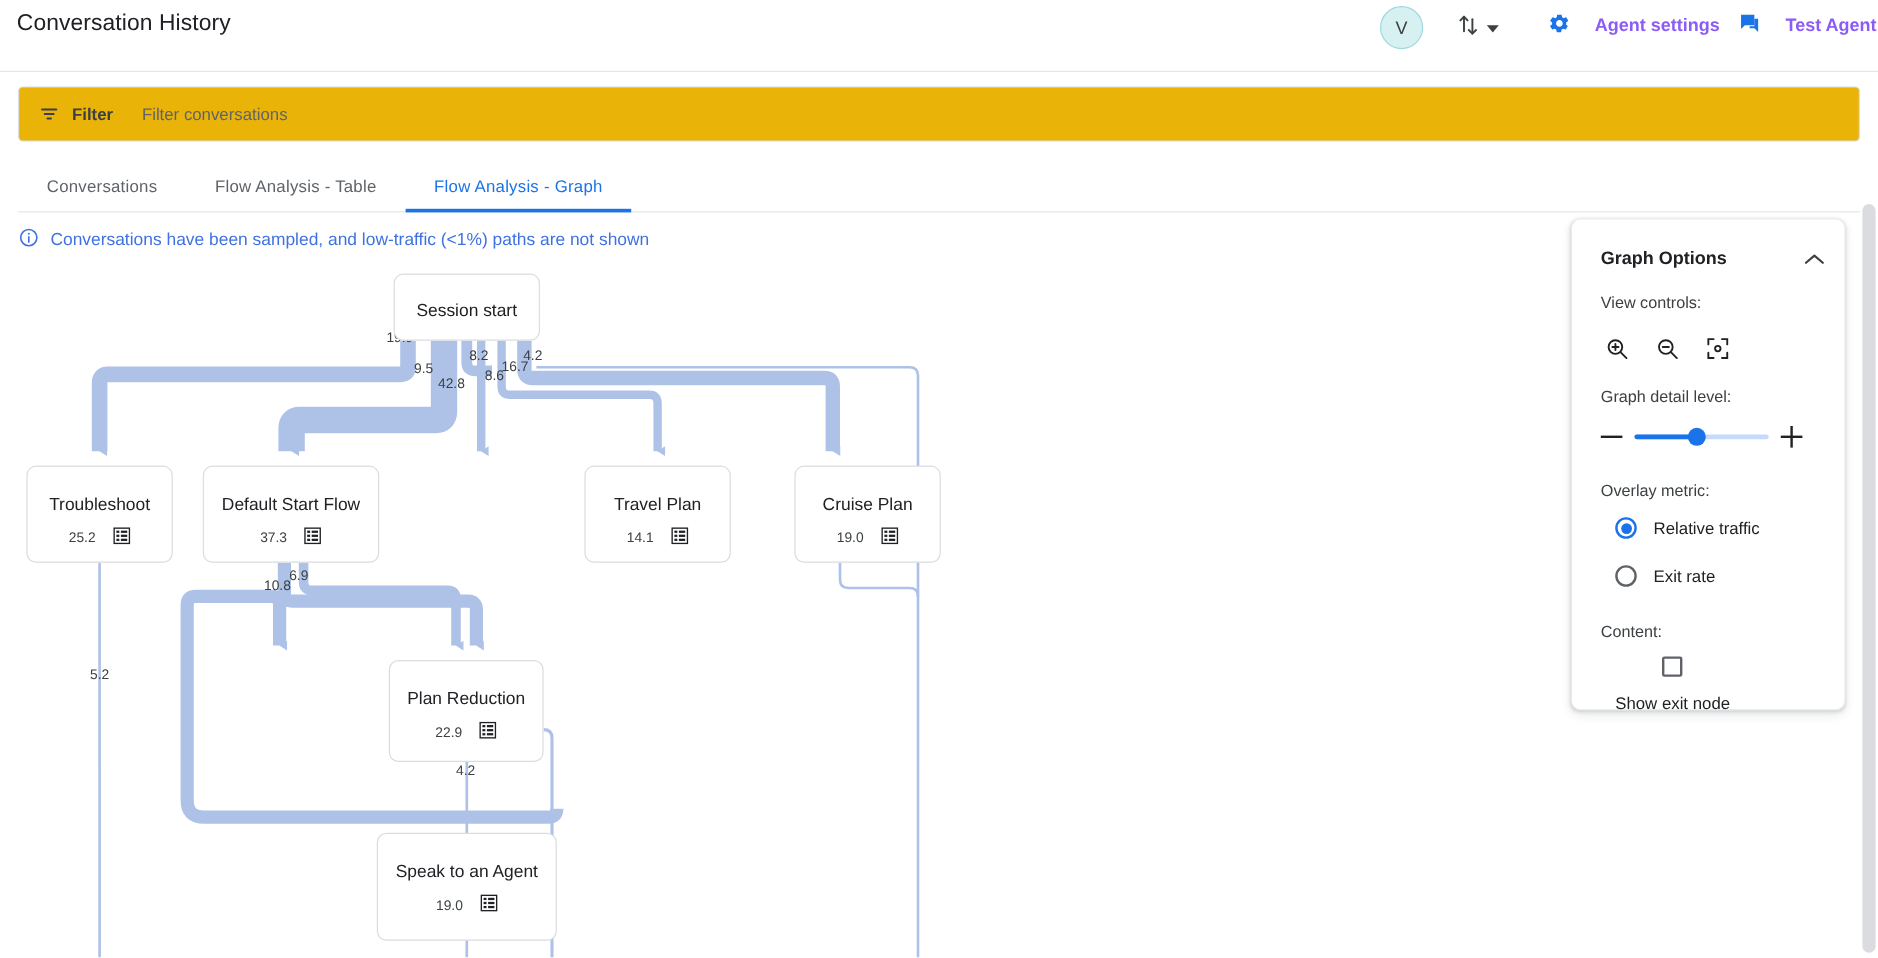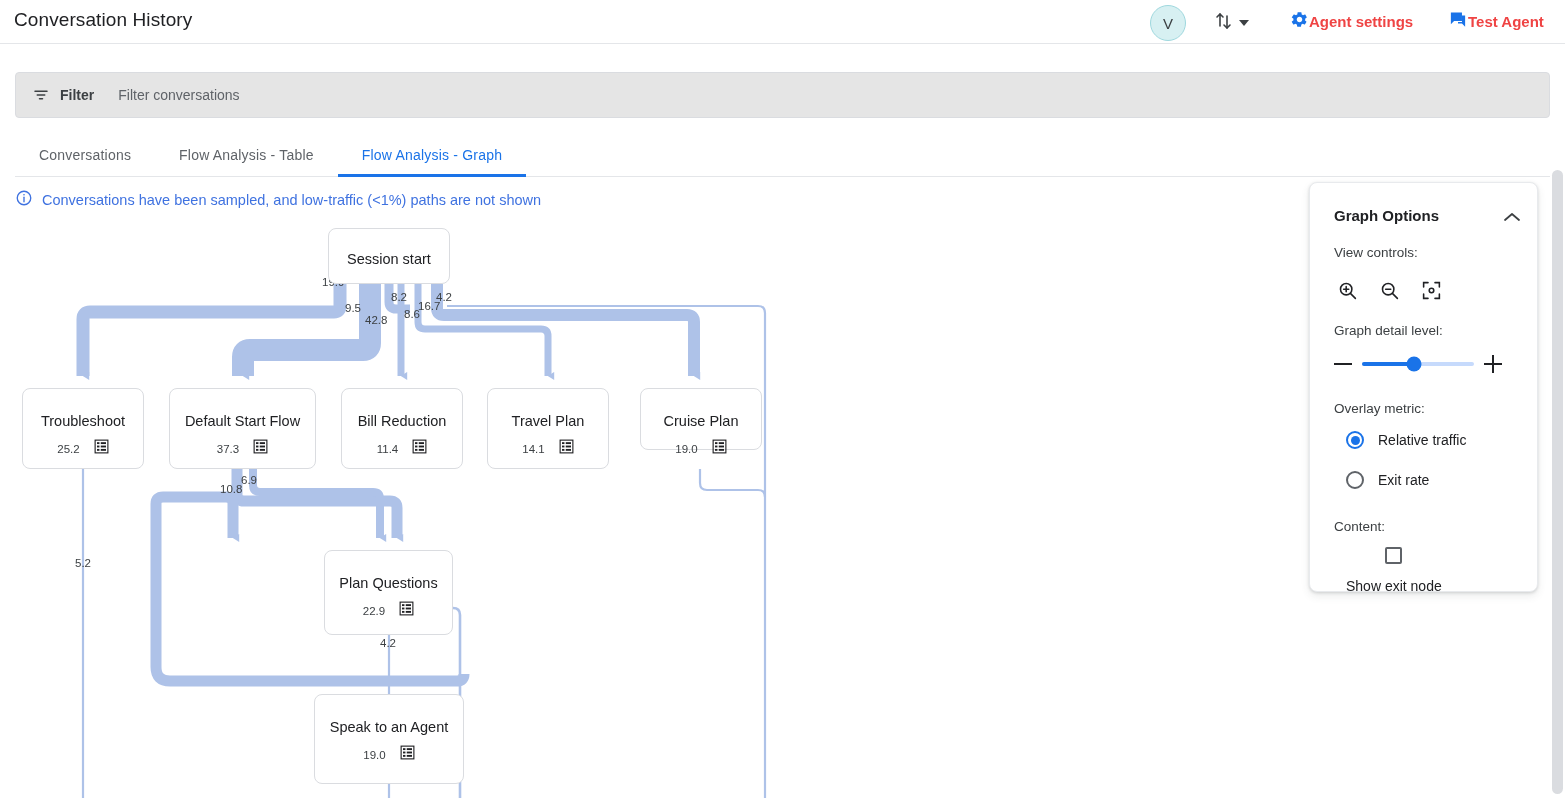--- a/index.html
+++ b/index.html
@@ -8,21 +8,21 @@
     width: 1565px; height: 798px;
     overflow: hidden;
     background: #ffffff;
     font-family: "Liberation Sans", sans-serif;
     color: #202124;
   }
 
   
   .topbar {
     position: absolute; top: 0; left: 0;
-    width: 1565px; height: 44px;
+    width: 1565px; height: 60px;
     border-bottom: 1px solid #e4e6e9;
     background: #fff;
   }
   .app-title {
     position: absolute; left: 14px; top: 9px;
     font-size: 19px; color: #202124; letter-spacing: .1px;
   }
   .avatar {
     position: absolute; left: 1150px; top: 5px;
     width: 36px; height: 36px; border-radius: 50%;
@@ -36,34 +36,34 @@
     color: #3c4043; cursor: pointer;
   }
   .caret-down {
     width: 0; height: 0;
     border-left: 5px solid transparent;
     border-right: 5px solid transparent;
     border-top: 6px solid #3c4043;
   }
   .hdr-link {
     position: absolute; top: 10px;
-    display: flex; align-items: center; gap: 0;
-    color: #ef4444; font-size: 15px; font-weight: bold;
+    display: flex; align-items: center; gap: 20px;
+    color: #8b5cf6; font-size: 15px; font-weight: bold;
     cursor: pointer;
     text-align: right;
   }
   .hdr-link.settings { left: 1290px; }
   .hdr-link.test { left: 1448px; }
 
   
   .filterbar {
     position: absolute; left: 15px; top: 72px;
     width: 1535px; height: 46px;
     border: 1px solid #dadce0; border-radius: 4px;
-    background: #e5e5e5;
+    background: #eab308;
     display: flex; align-items: center;
   }
   .filter-ico { margin-left: 16px; margin-right: 10px; display:flex; }
   .filter-label { font-size: 14px; font-weight: bold; color: #3c4043; }
   .filter-input {
     margin-left: 22px; border: none; outline: none;
     font-size: 14px; color: #5f6368; width: 380px;
     font-family: "Liberation Sans", sans-serif;
     background: transparent;
   }
@@ -366,76 +366,59 @@
           <rect x="7.2" y="3.4" width="5.6" height="2" fill="#202124" stroke="none"></rect>
           <rect x="3.2" y="7" width="2.6" height="2" fill="#202124" stroke="none"></rect>
           <rect x="7.2" y="7" width="5.6" height="2" fill="#202124" stroke="none"></rect>
           <rect x="3.2" y="10.6" width="2.6" height="2" fill="#202124" stroke="none"></rect>
           <rect x="7.2" y="10.6" width="5.6" height="2" fill="#202124" stroke="none"></rect>
         </svg>
       </span>
     </div>
   </div>
 
-  <div class="node" style="left:341px;top:210px;width:122px;height:81px;">
-    <div class="nlabel">Bill Reduction</div>
-    <div class="nrow">
-      <span class="nval">11.4</span>
-      <span>
-        <svg width="15" height="15" viewBox="0 0 16 16" fill="none" stroke="#202124" stroke-width="1.2">
-          <rect x="1.2" y="1.2" width="13.6" height="13.6"></rect>
-          <rect x="3.2" y="3.4" width="2.6" height="2" fill="#202124" stroke="none"></rect>
-          <rect x="7.2" y="3.4" width="5.6" height="2" fill="#202124" stroke="none"></rect>
-          <rect x="3.2" y="7" width="2.6" height="2" fill="#202124" stroke="none"></rect>
-          <rect x="7.2" y="7" width="5.6" height="2" fill="#202124" stroke="none"></rect>
-          <rect x="3.2" y="10.6" width="2.6" height="2" fill="#202124" stroke="none"></rect>
-          <rect x="7.2" y="10.6" width="5.6" height="2" fill="#202124" stroke="none"></rect>
-        </svg>
-      </span>
-    </div>
-  </div>
 
   <div class="node" style="left:487px;top:210px;width:122px;height:81px;">
     <div class="nlabel">Travel Plan</div>
     <div class="nrow">
       <span class="nval">14.1</span>
       <span>
         <svg width="15" height="15" viewBox="0 0 16 16" fill="none" stroke="#202124" stroke-width="1.2">
           <rect x="1.2" y="1.2" width="13.6" height="13.6"></rect>
           <rect x="3.2" y="3.4" width="2.6" height="2" fill="#202124" stroke="none"></rect>
           <rect x="7.2" y="3.4" width="5.6" height="2" fill="#202124" stroke="none"></rect>
           <rect x="3.2" y="7" width="2.6" height="2" fill="#202124" stroke="none"></rect>
           <rect x="7.2" y="7" width="5.6" height="2" fill="#202124" stroke="none"></rect>
           <rect x="3.2" y="10.6" width="2.6" height="2" fill="#202124" stroke="none"></rect>
           <rect x="7.2" y="10.6" width="5.6" height="2" fill="#202124" stroke="none"></rect>
         </svg>
       </span>
     </div>
   </div>
 
-  <div class="node" style="left:640px;top:210px;width:122px;height:62px;">
+  <div class="node" style="left:662px;top:210px;width:122px;height:81px;">
     <div class="nlabel">Cruise Plan</div>
     <div class="nrow">
       <span class="nval">19.0</span>
       <span>
         <svg width="15" height="15" viewBox="0 0 16 16" fill="none" stroke="#202124" stroke-width="1.2">
           <rect x="1.2" y="1.2" width="13.6" height="13.6"></rect>
           <rect x="3.2" y="3.4" width="2.6" height="2" fill="#202124" stroke="none"></rect>
           <rect x="7.2" y="3.4" width="5.6" height="2" fill="#202124" stroke="none"></rect>
           <rect x="3.2" y="7" width="2.6" height="2" fill="#202124" stroke="none"></rect>
           <rect x="7.2" y="7" width="5.6" height="2" fill="#202124" stroke="none"></rect>
           <rect x="3.2" y="10.6" width="2.6" height="2" fill="#202124" stroke="none"></rect>
           <rect x="7.2" y="10.6" width="5.6" height="2" fill="#202124" stroke="none"></rect>
         </svg>
       </span>
     </div>
   </div>
 
   <div class="node" style="left:324px;top:372px;width:129px;height:85px;">
-    <div class="nlabel">Plan Questions</div>
+    <div class="nlabel">Plan Reduction</div>
     <div class="nrow">
       <span class="nval">22.9</span>
       <span>
         <svg width="15" height="15" viewBox="0 0 16 16" fill="none" stroke="#202124" stroke-width="1.2">
           <rect x="1.2" y="1.2" width="13.6" height="13.6"></rect>
           <rect x="3.2" y="3.4" width="2.6" height="2" fill="#202124" stroke="none"></rect>
           <rect x="7.2" y="3.4" width="5.6" height="2" fill="#202124" stroke="none"></rect>
           <rect x="3.2" y="7" width="2.6" height="2" fill="#202124" stroke="none"></rect>
           <rect x="7.2" y="7" width="5.6" height="2" fill="#202124" stroke="none"></rect>
           <rect x="3.2" y="10.6" width="2.6" height="2" fill="#202124" stroke="none"></rect>

